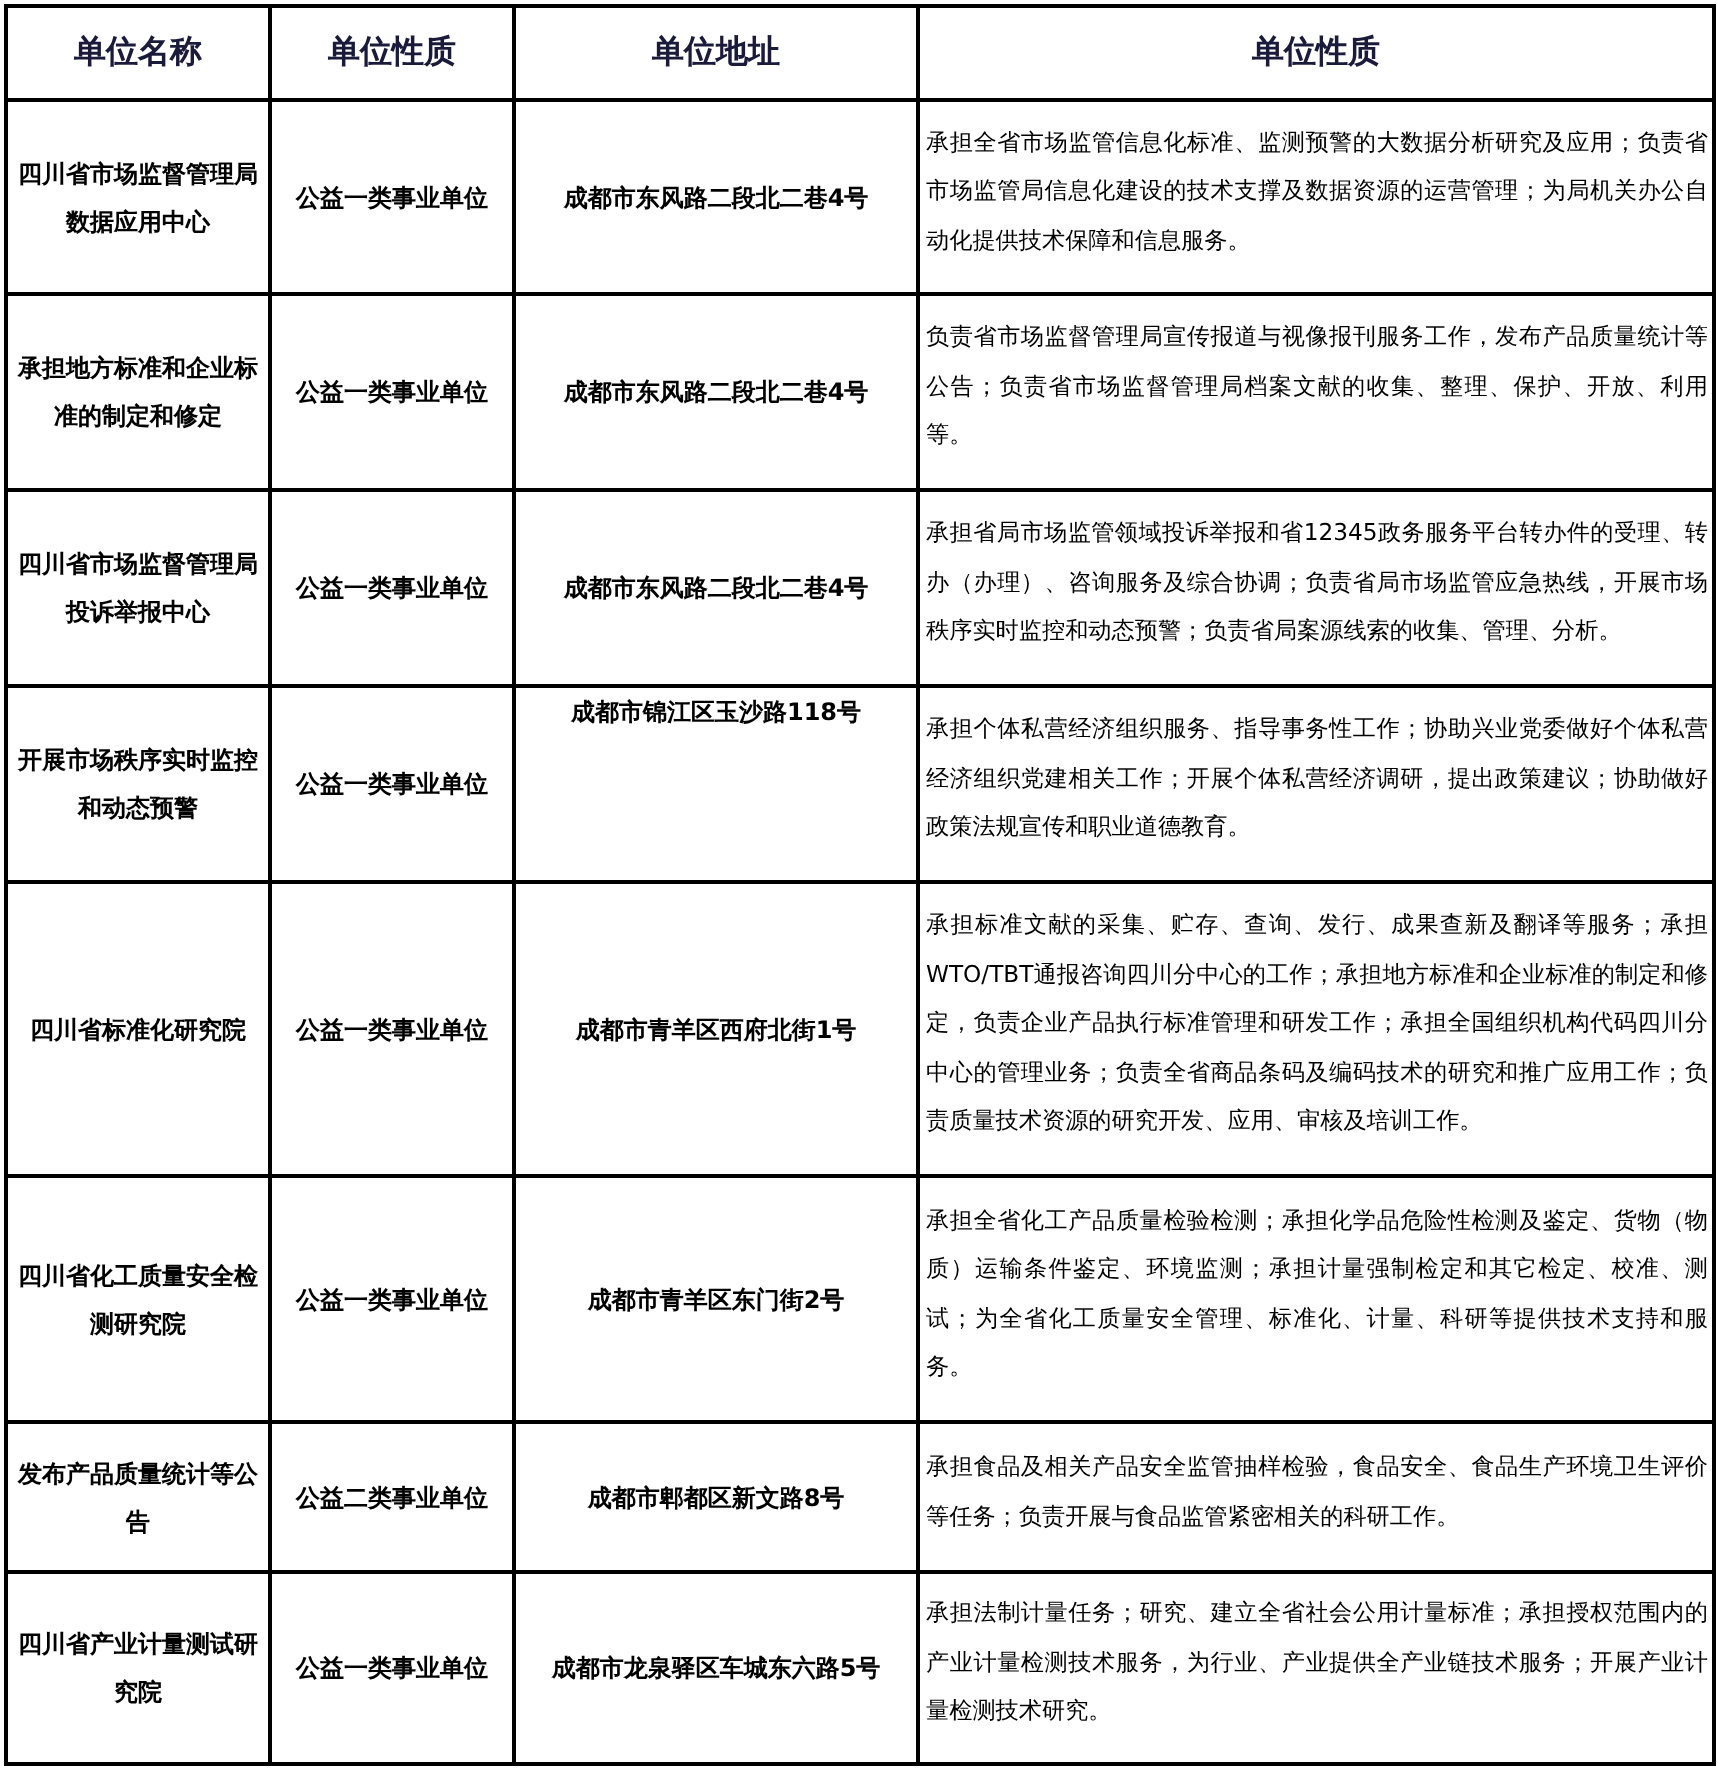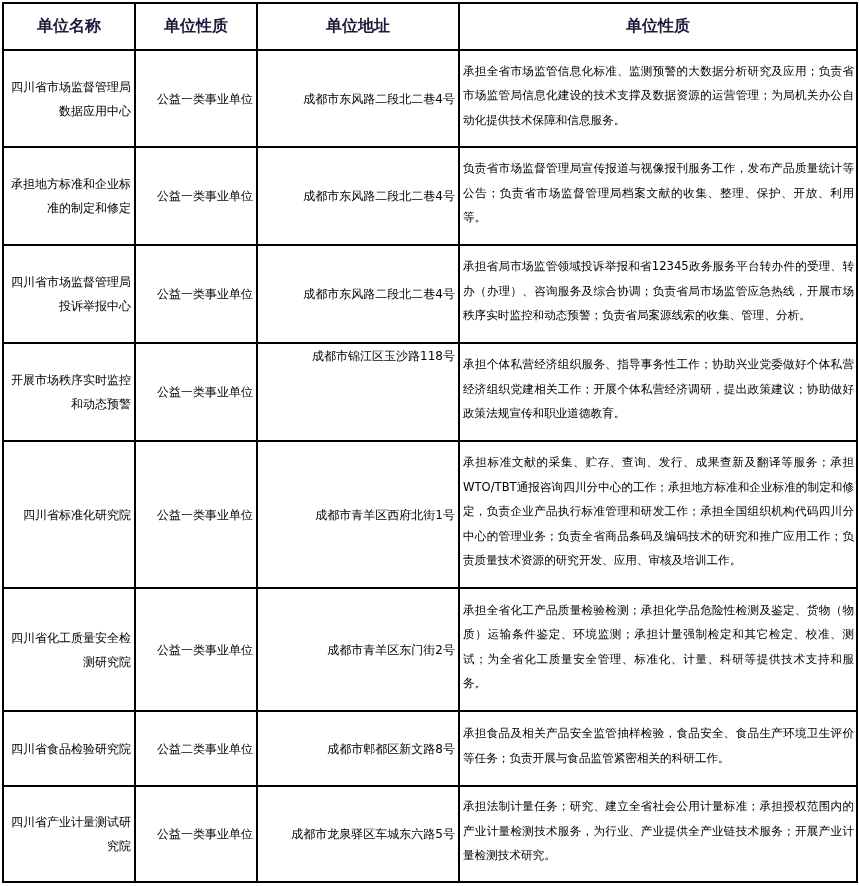--- a/index.html
+++ b/index.html
@@ -18,21 +18,21 @@
     padding: 0;
     vertical-align: middle;
   }
   th {
     height: 45px;
     font-weight: bold;
     color: #1a1a3a;
     text-align: center;
     font-size: 16px;
   }
-  td.c { text-align: right; line-height: 24px; padding: 0 3px; }
+  td.c { text-align: center; line-height: 24px; padding: 0 3px; font-weight: bold; }
   td.addr-top { vertical-align: top; }
   td.func { text-align: justify; line-height: 24.5px; padding: 4px 2px 10px 3px; font-size: 11.6px; margin-top: 17px; }
 </style>
 </head>
 <body>
 
 <table>
   <colgroup>
     <col style="width:132px">
     <col style="width:122px">
@@ -78,21 +78,21 @@
       <td class="c">成都市青羊区西府北街1号</td>
       <td class="func">承担标准文献的采集、贮存、查询、发行、成果查新及翻译等服务；承担WTO/TBT通报咨询四川分中心的工作；承担地方标准和企业标准的制定和修定，负责企业产品执行标准管理和研发工作；承担全国组织机构代码四川分中心的管理业务；负责全省商品条码及编码技术的研究和推广应用工作；负责质量技术资源的研究开发、应用、审核及培训工作。</td>
     </tr>
     <tr style="height:123px">
       <td class="c">四川省化工质量安全检测研究院</td>
       <td class="c">公益一类事业单位</td>
       <td class="c">成都市青羊区东门街2号</td>
       <td class="func">承担全省化工产品质量检验检测；承担化学品危险性检测及鉴定、货物（物质）运输条件鉴定、环境监测；承担计量强制检定和其它检定、校准、测试；为全省化工质量安全管理、标准化、计量、科研等提供技术支持和服务。</td>
     </tr>
     <tr style="height:75px">
-      <td class="c">四川省食品检验研究院</td>
+      <td class="c">发布产品质量统计等公告</td>
       <td class="c">公益二类事业单位</td>
       <td class="c">成都市郫都区新文路8号</td>
       <td class="func">承担食品及相关产品安全监管抽样检验，食品安全、食品生产环境卫生评价等任务；负责开展与食品监管紧密相关的科研工作。</td>
     </tr>
     <tr style="height:96px">
       <td class="c">四川省产业计量测试研究院</td>
       <td class="c">公益一类事业单位</td>
       <td class="c">成都市龙泉驿区车城东六路5号</td>
       <td class="func">承担法制计量任务；研究、建立全省社会公用计量标准；承担授权范围内的产业计量检测技术服务，为行业、产业提供全产业链技术服务；开展产业计量检测技术研究。</td>
     </tr>

